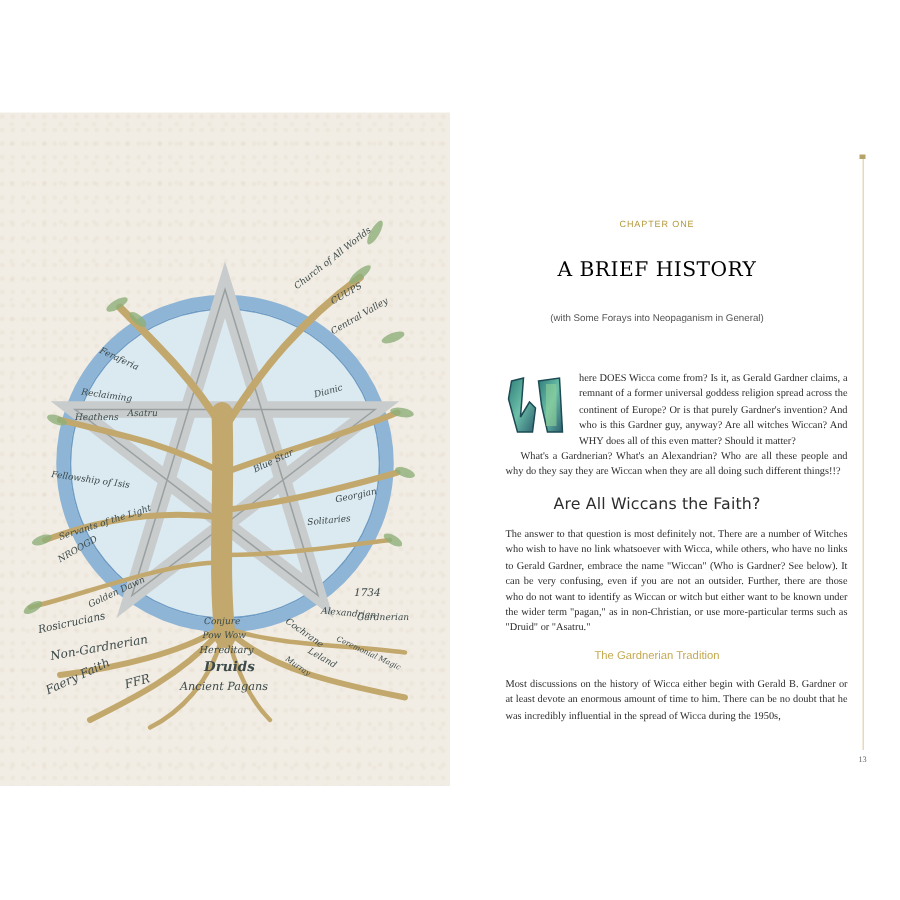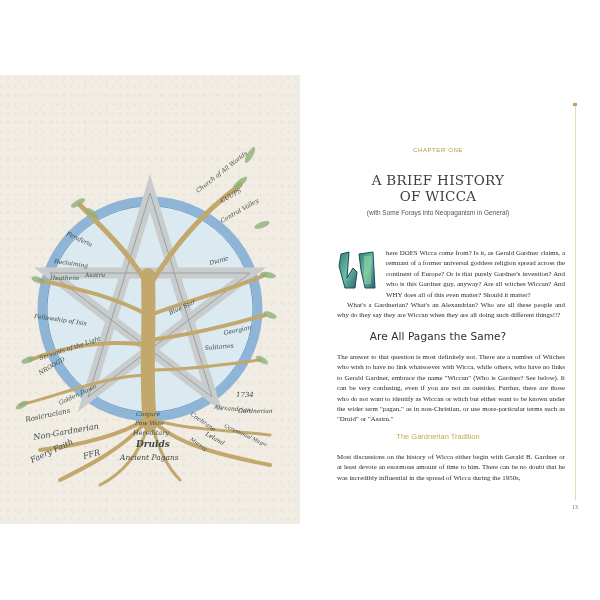--- a/index.html
+++ b/index.html
@@ -35,21 +35,21 @@
   }
   .gold-tick {
     position: absolute; left: 573px; top: 103px; width: 4px; height: 3px; background: #b7a36a;
   }
   .chapter-label {
     position: absolute; left: 300px; top: 147px; width: 276px; text-align: center;
     font-family: "Liberation Sans", sans-serif; font-size: 6px; letter-spacing: 0.6px; color: #b49a3e;
   }
   .chapter-title {
     position: absolute; left: 300px; top: 172px; width: 276px; text-align: center;
-    font-family: "DejaVu Serif", serif; font-size: 13.5px; line-height: 16px; color: #404040; letter-spacing: 0.3px;
+    font-family: "DejaVu Serif", serif; font-size: 13.5px; line-height: 16px; color: #000000; letter-spacing: 0.3px;
   }
   .chapter-subtitle {
     position: absolute; left: 300px; top: 209px; width: 276px; text-align: center;
     font-family: "Liberation Sans", sans-serif; font-size: 6.5px; color: #555;
   }
   .body-text {
     font-family: "Liberation Serif", serif; font-size: 6.9px; line-height: 10.4px; color: #2a2a2a;
     text-align: justify;
   }
   .drop-cap {
@@ -161,39 +161,38 @@
   </svg>
 </div>
 
 <div class="right-page"></div>
 <div class="gold-rule"></div>
 <div class="gold-tick"></div>
 
 <div class="chapter-label">CHAPTER ONE</div>
 <div class="chapter-title">
   <div>A BRIEF HISTORY</div>
-  <div>OF WICCA</div>
 </div>
 <div class="chapter-subtitle">(with Some Forays into Neopaganism in General)</div>
 
 <svg class="drop-cap" viewBox="0 0 42 44">
   <defs>
     <linearGradient id="dcg" x1="0" y1="0" x2="1" y2="1">
       <stop offset="0" stop-color="#2f7d7a"></stop>
       <stop offset="0.5" stop-color="#6cc0a8"></stop>
       <stop offset="1" stop-color="#2c5f70"></stop>
     </linearGradient>
   </defs>
   <path d="M4 6 L12 4 L10 30 L16 20 L20 24 L18 40 L8 40 L2 18 Z" fill="url(#dcg)" stroke="#1d4a55" stroke-width="1"></path>
   <path d="M22 6 L36 4 L38 40 L28 40 L24 22 Z" fill="url(#dcg)" stroke="#1d4a55" stroke-width="1"></path>
   <rect x="27" y="8" width="7" height="28" fill="#8fd09a" opacity="0.6"></rect>
 </svg>
 
 <div class="intro-lines body-text">here DOES Wicca come from? Is it, as Gerald Gardner claims, a remnant of a former universal goddess religion spread across the continent of Europe? Or is that purely Gardner's invention? And who is this Gardner guy, anyway? Are all witches Wiccan? And WHY does all of this even matter? Should it matter?</div>
 <div class="intro-cont body-text">What's a Gardnerian? What's an Alexandrian? Who are all these people and why do they say they are Wiccan when they are all doing such different things!!?</div>
 
-<div class="h2">Are All Pagans the Same?</div>
+<div class="h2">Are All Wiccans the Faith?</div>
 <div class="para1 body-text">The answer to that question is most definitely not. There are a number of Witches who wish to have no link whatsoever with Wicca, while others, who have no links to Gerald Gardner, embrace the name "Wiccan" (Who is Gardner? See below). It can be very confusing, even if you are not an outsider. Further, there are those who do not want to identify as Wiccan or witch but either want to be known under the wider term "pagan," as in non-Christian, or use more-particular terms such as "Druid" or "Asatru."</div>
 
 <div class="h3">The Gardnerian Tradition</div>
 <div class="para2 body-text">Most discussions on the history of Wicca either begin with Gerald B. Gardner or at least devote an enormous amount of time to him. There can be no doubt that he was incredibly influential in the spread of Wicca during the 1950s,</div>
 
 <div class="page-number">13</div>
 
 </body></html>

